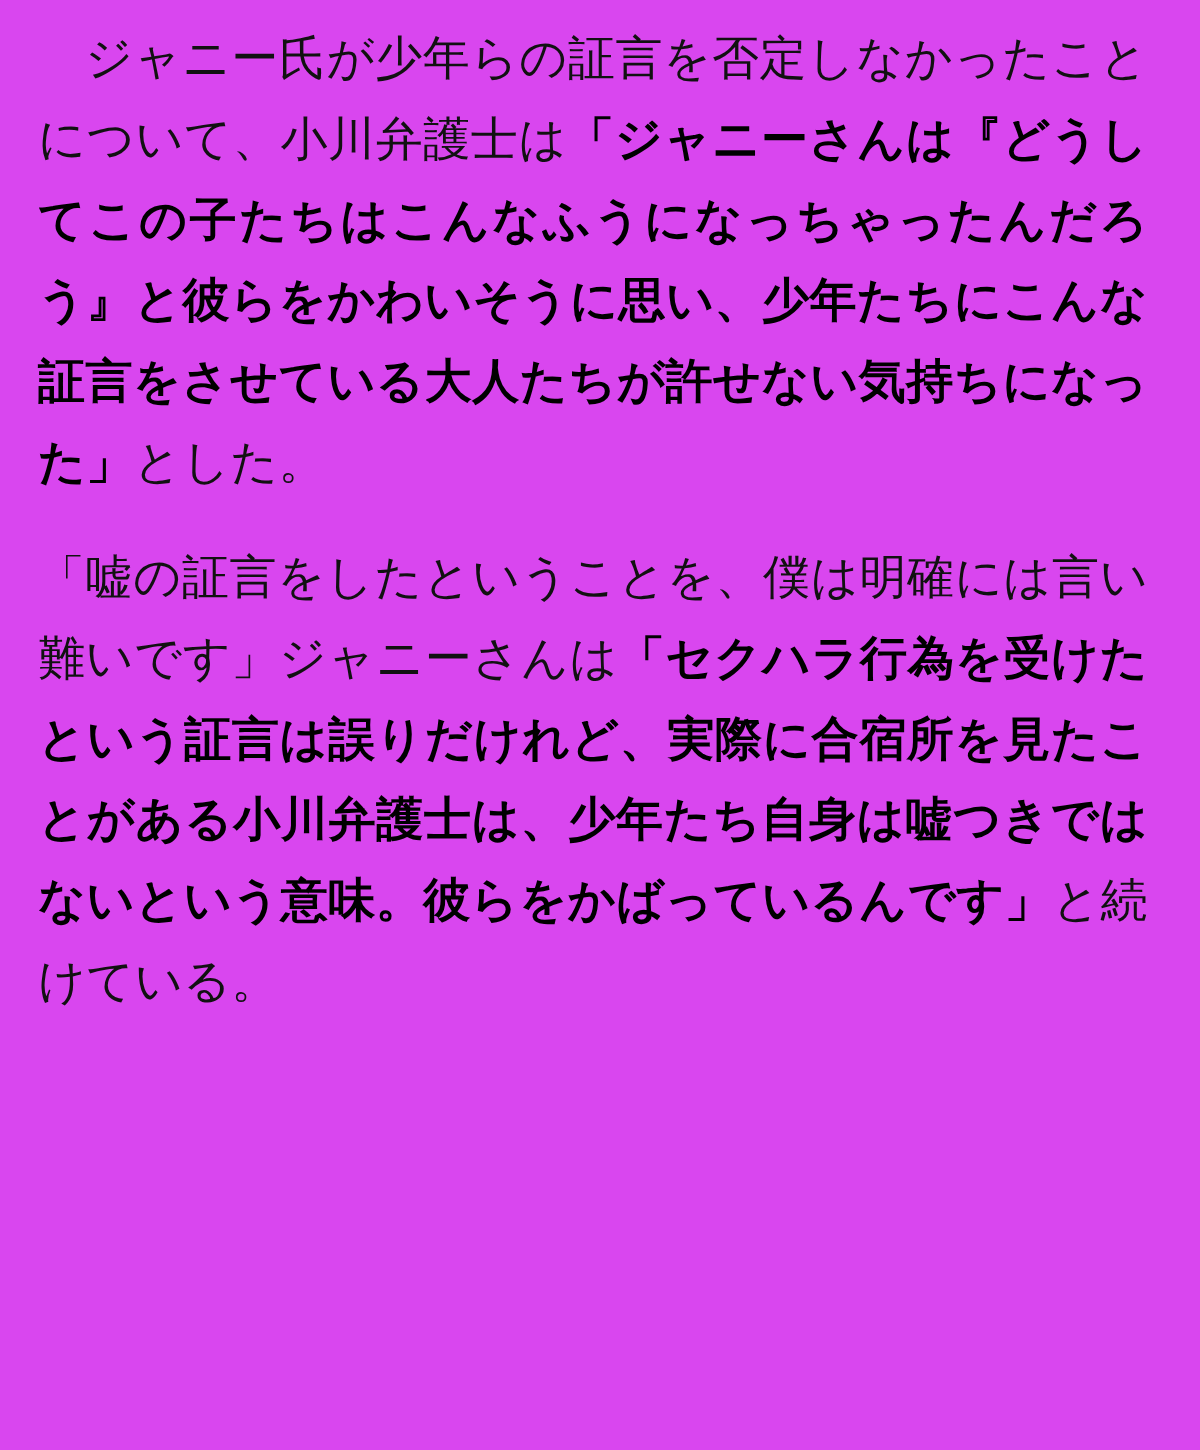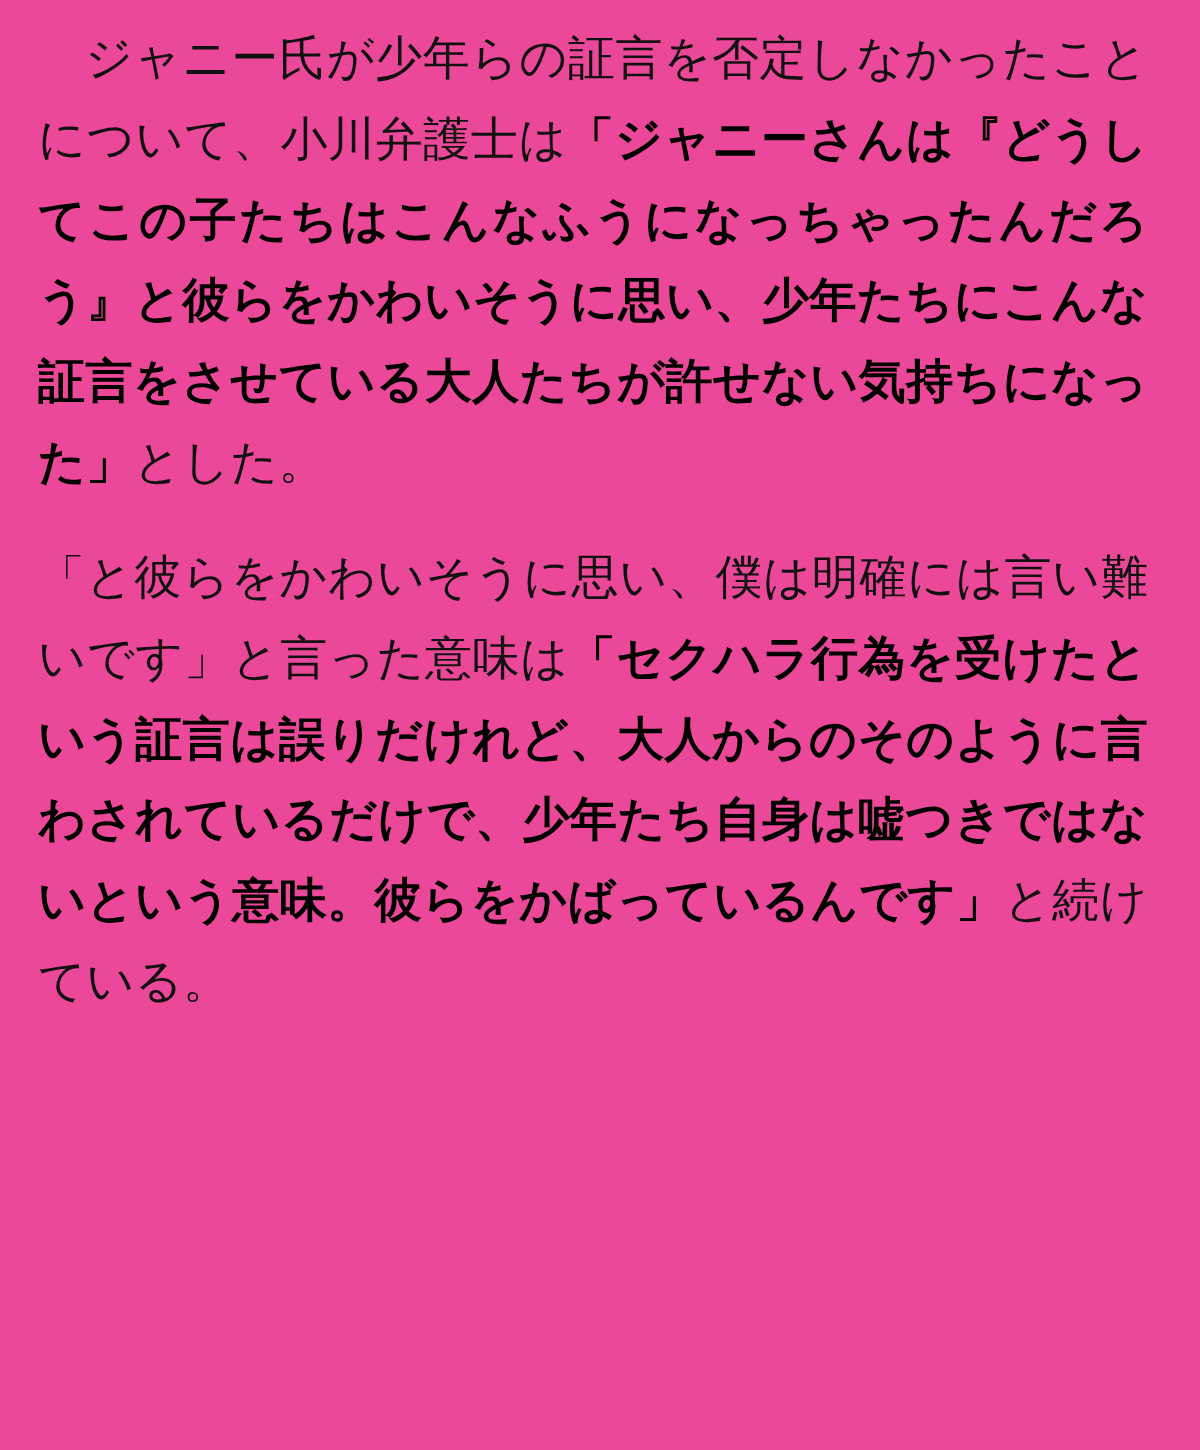--- a/index.html
+++ b/index.html
@@ -12,21 +12,21 @@
     height: 1450px;
     overflow: hidden;
     font-family: "DejaVu Sans", "Liberation Sans", sans-serif;
     color: #111111;
   }
   .page {
     box-sizing: border-box;
     width: 1200px;
     height: 1450px;
     padding: 18px 52px 0 38px;
-    background: #ec4899;
+    background: #d946ef;
   }
   .para {
     font-size: 47px;
     line-height: 1.72;
     letter-spacing: 0.005em;
     text-align: justify;
     text-justify: inter-character;
     margin: 0 0 34px 0;
     color: #111111;
     font-weight: 400;
@@ -41,15 +41,15 @@
     font-weight: 700;
     color: #000000;
   }
 </style>
 </head>
 <body>
 
 <div class="page">
   <div id="article-body">
       <p class="para indent"><span>ジャニー氏が少年らの証言を否定しなかったことについて、小川弁護士は</span><span class="em">「ジャニーさんは『どうしてこの子たちはこんなふうになっちゃったんだろう』と彼らをかわいそうに思い、少年たちにこんな証言をさせている大人たちが許せない気持ちになった」</span><span>とした。</span></p>
-      <p class="para"><span>「と彼らをかわいそうに思い、僕は明確には言い難いです」と言った意味は</span><span class="em">「セクハラ行為を受けたという証言は誤りだけれど、大人からのそのように言わされているだけで、少年たち自身は嘘つきではないという意味。彼らをかばっているんです」</span><span>と続けている。</span></p>
+      <p class="para"><span>「嘘の証言をしたということを、僕は明確には言い難いです」ジャニーさんは</span><span class="em">「セクハラ行為を受けたという証言は誤りだけれど、実際に合宿所を見たことがある小川弁護士は、少年たち自身は嘘つきではないという意味。彼らをかばっているんです」</span><span>と続けている。</span></p>
     </div>
 </div>
 
 </body></html>

